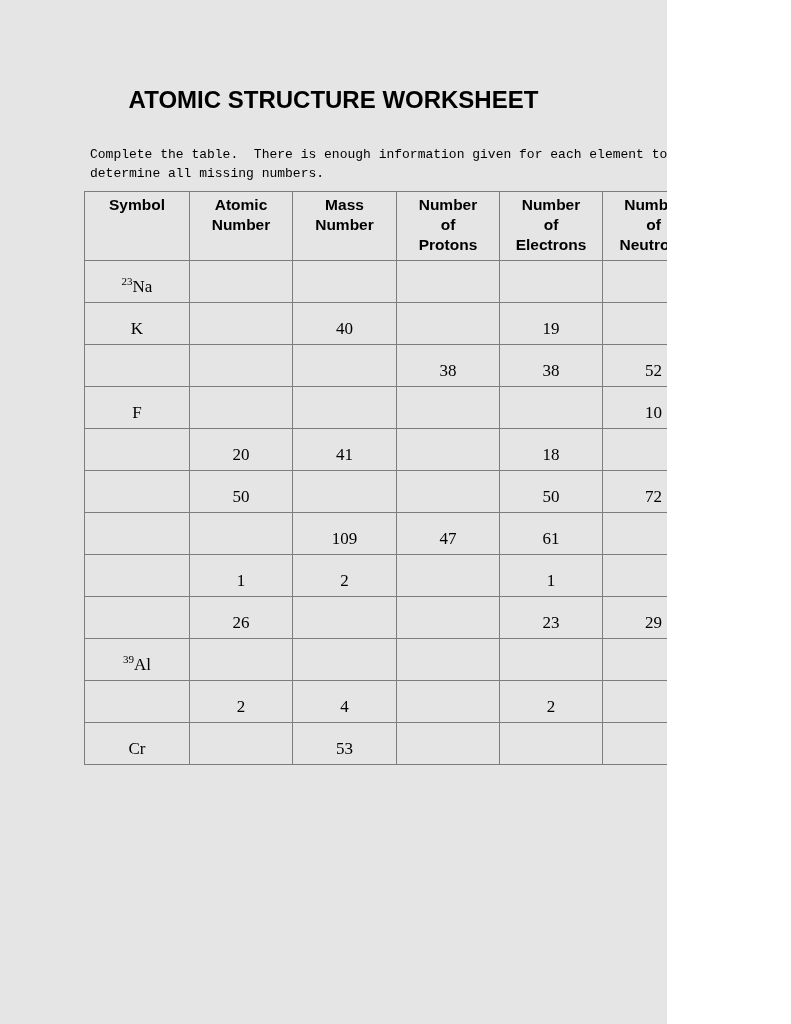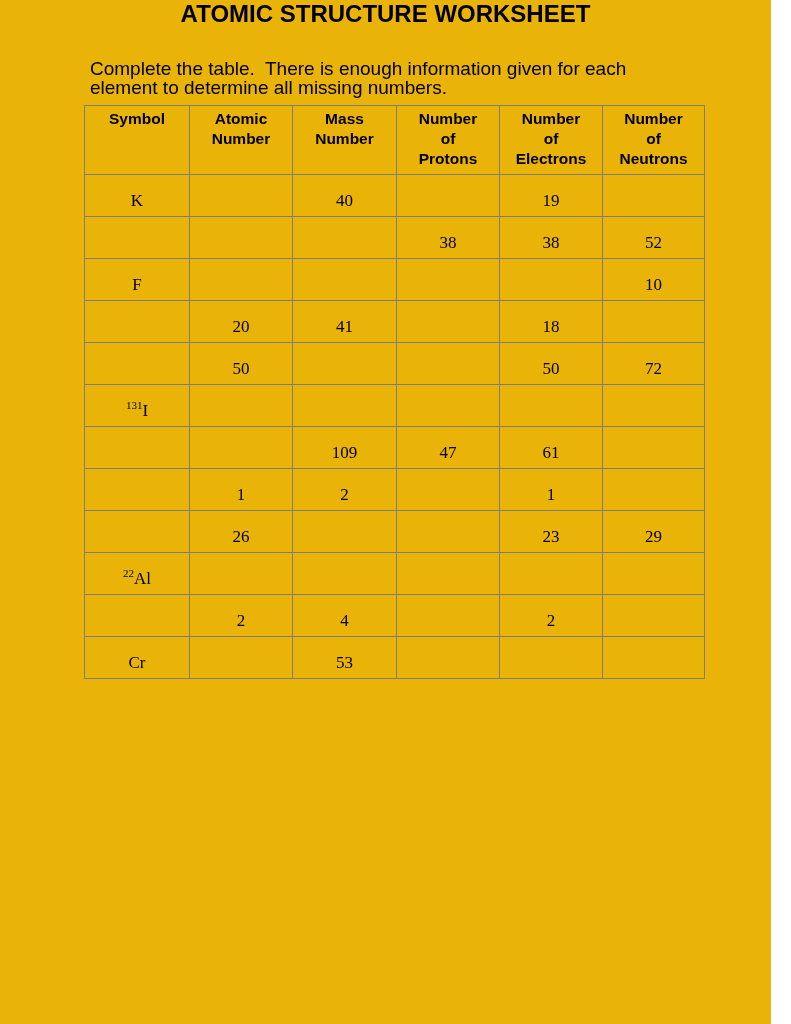--- a/index.html
+++ b/index.html
@@ -2,43 +2,44 @@
 <html><head>
 <meta charset="utf-8">
 <style>
   html, body {
     margin: 0;
     padding: 0;
     background: #ffffff;
   }
   .page {
     position: relative;
-    width: 771px;
+    width: 667px;
     height: 1024px;
-    background: #eab308;
+    background: #e5e5e5;
     box-sizing: border-box;
+    padding-top: 86px;
     overflow: hidden;
     font-family: "Liberation Sans", sans-serif;
     color: #000000;
   }
   .title {
     margin: 0;
     text-align: center;
     font-size: 24px;
     font-weight: bold;
     font-family: "Liberation Sans", sans-serif;
     color: #000000;
   }
   .instructions {
     margin: 31px 0 0 90px;
     width: 592px;
-    font-size: 19px;
+    font-size: 13px;
     line-height: 19px;
     white-space: pre-wrap;
-    font-family: Liberation Sans, sans-serif;
+    font-family: Liberation Mono, monospace;
     color: #000000;
   }
   table.worksheet {
     border-collapse: collapse;
     table-layout: fixed;
     width: 620px;
     margin: 8px 0 0 84px;
     border-radius: 22px;
   }
   table.worksheet th,
@@ -102,20 +103,28 @@
         <th>Number
 of
 Electrons</th>
         <th>Number
 of
 Neutrons</th>
       </tr>
     </thead>
     <tbody>
         <tr>
+          <td><sup>23</sup>Na</td>
+          <td></td>
+          <td></td>
+          <td></td>
+          <td></td>
+          <td></td>
+        </tr>
+        <tr>
           <td>K</td>
           <td></td>
           <td>40</td>
           <td></td>
           <td>19</td>
           <td></td>
         </tr>
         <tr>
           <td></td>
           <td></td>
@@ -142,28 +151,20 @@
         </tr>
         <tr>
           <td></td>
           <td>50</td>
           <td></td>
           <td></td>
           <td>50</td>
           <td>72</td>
         </tr>
         <tr>
-          <td><sup>131</sup>I</td>
-          <td></td>
-          <td></td>
-          <td></td>
-          <td></td>
-          <td></td>
-        </tr>
-        <tr>
           <td></td>
           <td></td>
           <td>109</td>
           <td>47</td>
           <td>61</td>
           <td></td>
         </tr>
         <tr>
           <td></td>
           <td>1</td>
@@ -174,21 +175,21 @@
         </tr>
         <tr>
           <td></td>
           <td>26</td>
           <td></td>
           <td></td>
           <td>23</td>
           <td>29</td>
         </tr>
         <tr>
-          <td><sup>22</sup>Al</td>
+          <td><sup>39</sup>Al</td>
           <td></td>
           <td></td>
           <td></td>
           <td></td>
           <td></td>
         </tr>
         <tr>
           <td></td>
           <td>2</td>
           <td>4</td>

